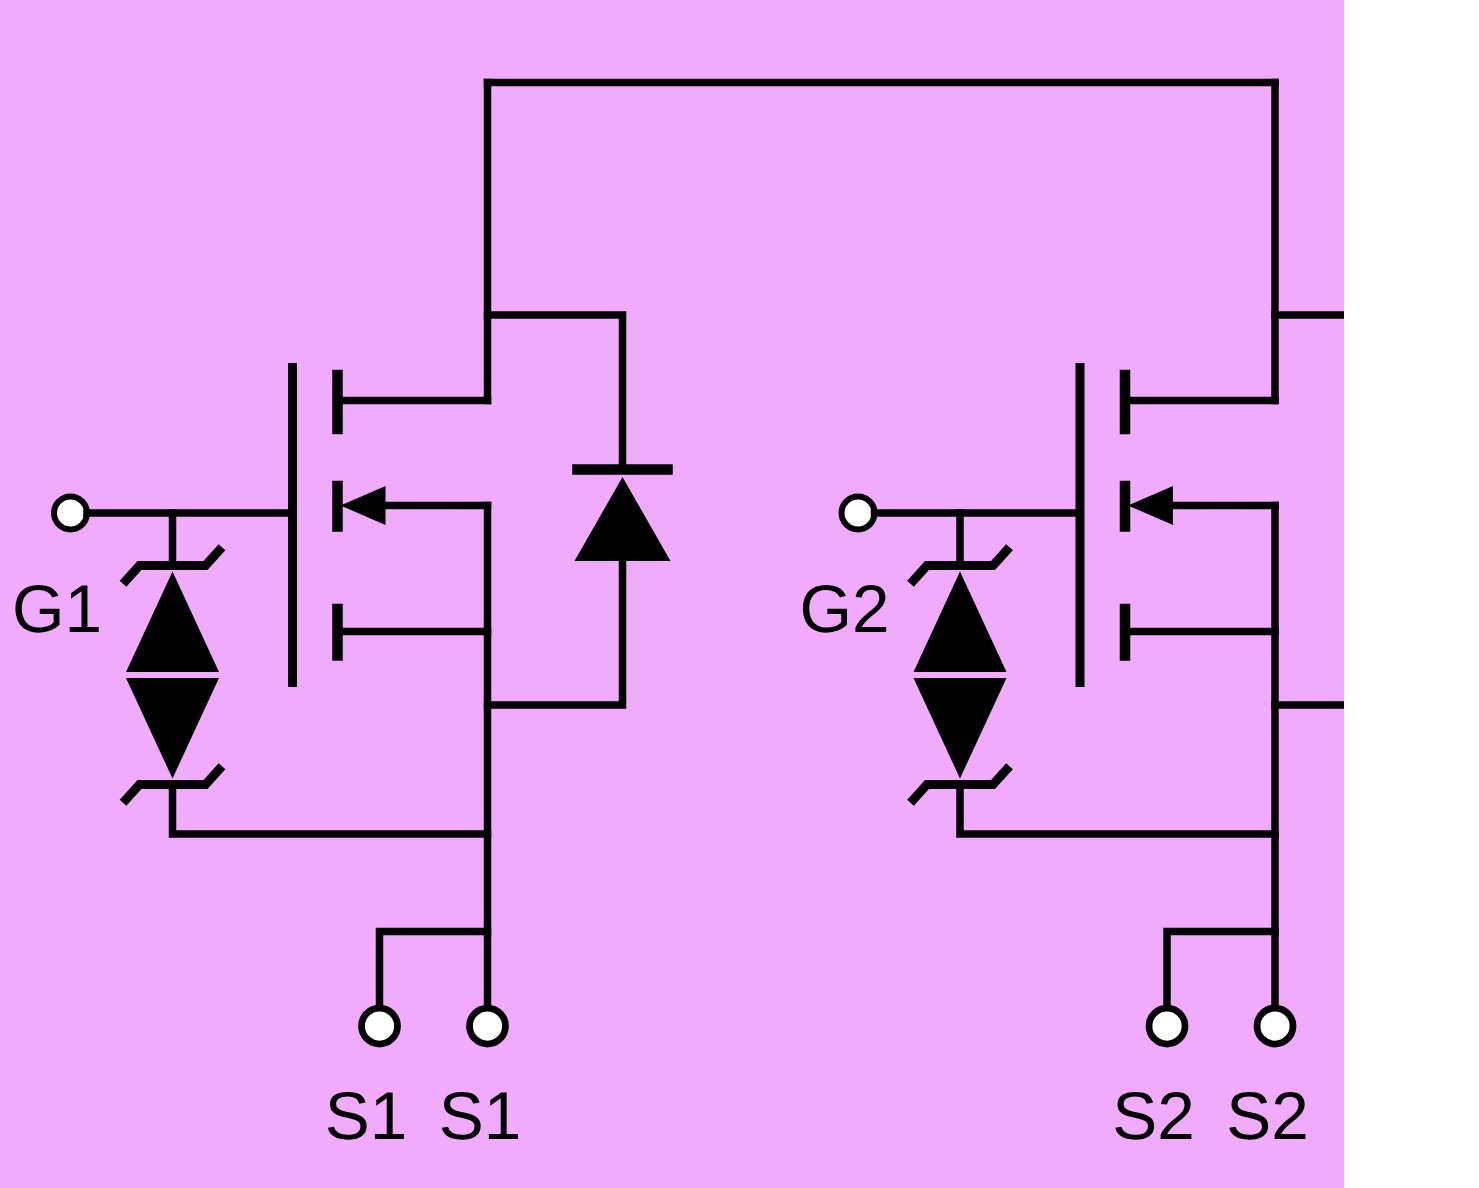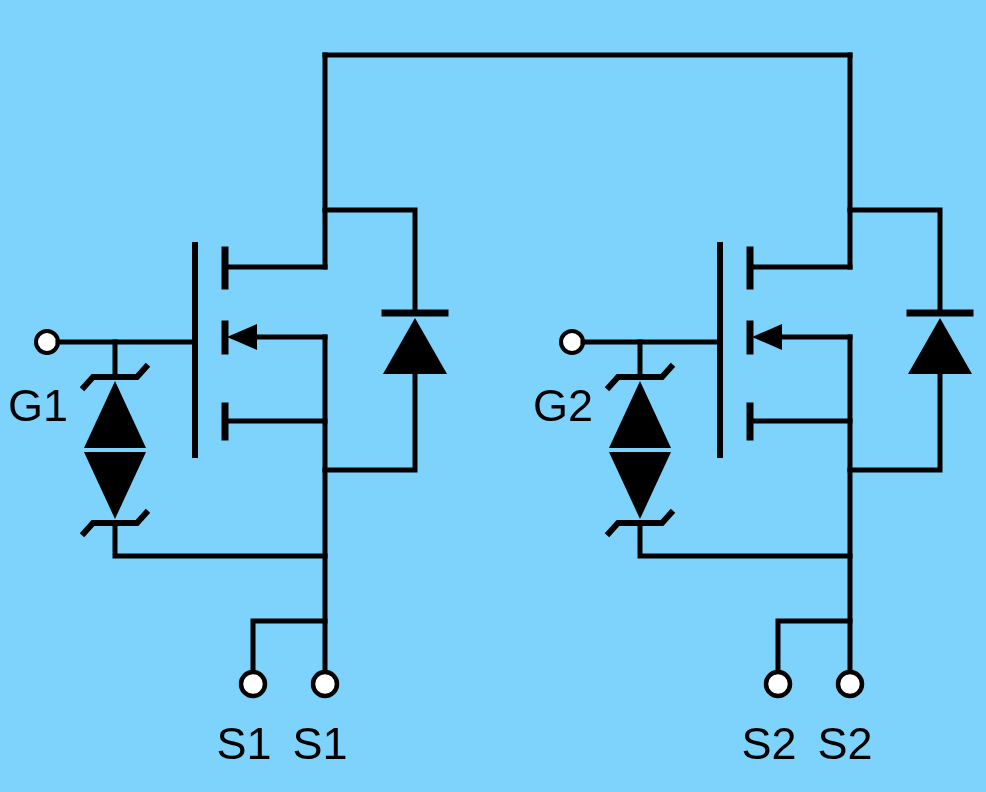--- a/index.html
+++ b/index.html
@@ -2,23 +2,23 @@
 <html><head>
 <meta charset="utf-8">
 <style>
   html, body {
     margin: 0;
     padding: 0;
     background: #ffffff;
   }
   .canvas {
     position: relative;
-    width: 986px;
+    width: 896px;
     height: 792px;
-    background: #7dd3fc;
+    background: #f0abfc;
     overflow: hidden;
   }
   svg text {
     font-family: "Liberation Sans", sans-serif;
     font-size: 45px;
     fill: #000000;
     stroke: none;
   }
 </style>
 </head>

